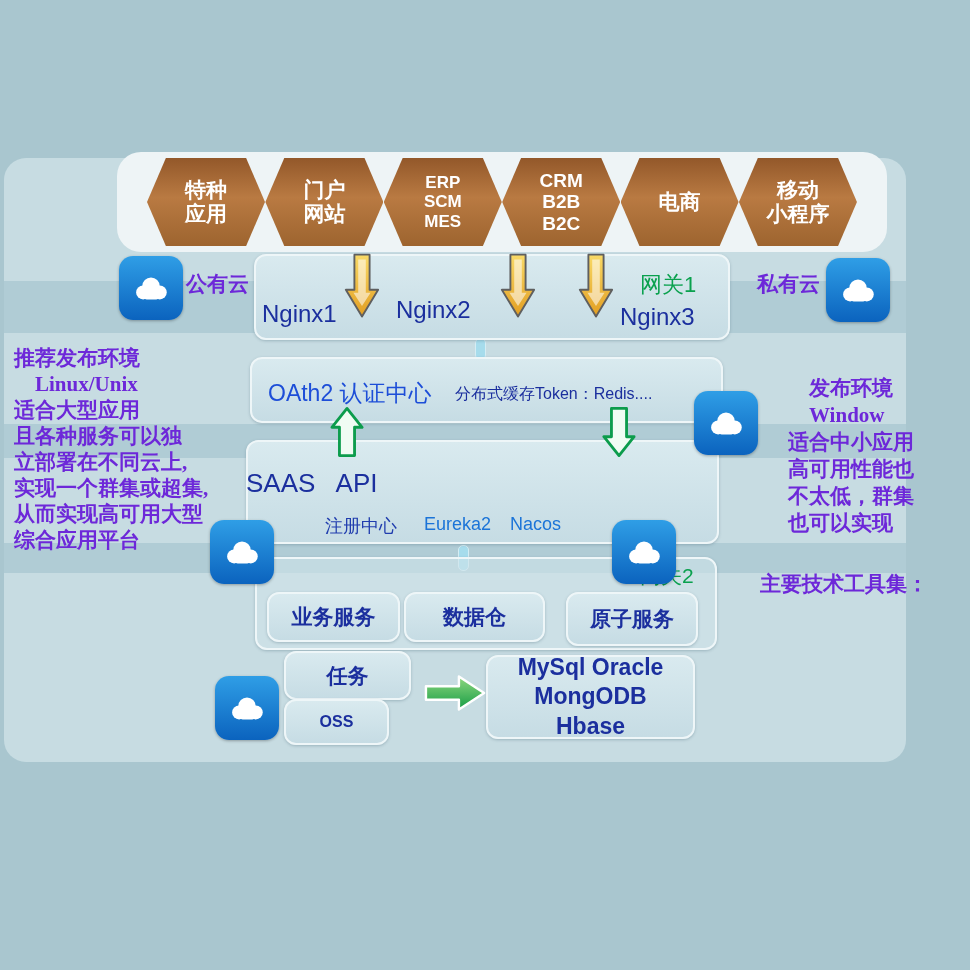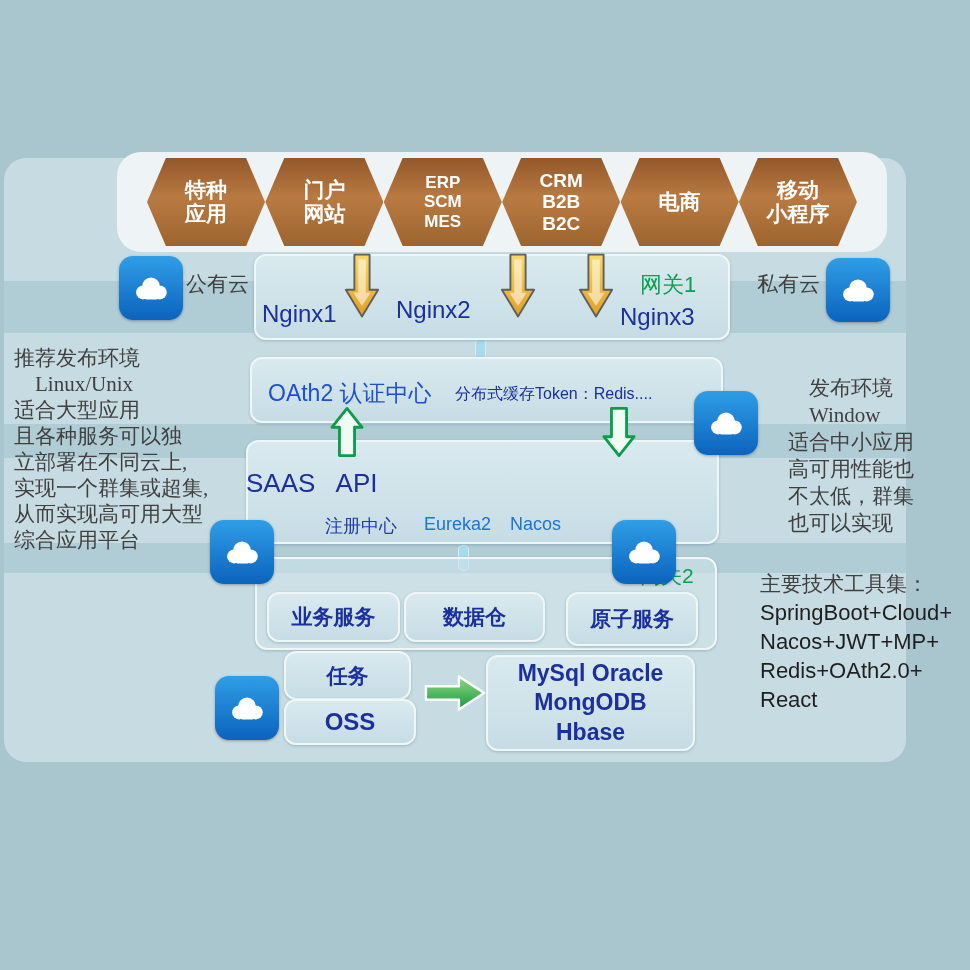--- a/index.html
+++ b/index.html
@@ -15,21 +15,21 @@
   .cloud{position:absolute;width:64px;height:64px;border-radius:14px;background:linear-gradient(180deg,#2f9ee6,#0b63be);
          display:flex;align-items:center;justify-content:center;z-index:6;box-shadow:0 1px 3px rgba(0,0,0,.3)}
   .box{position:absolute;background:linear-gradient(180deg,#d9eaef,#c6dce4);border:2px solid #eef6f8;border-radius:12px;
        box-shadow:0 1px 3px rgba(90,120,135,.4);z-index:3;box-sizing:border-box}
   .cbox{display:flex;align-items:center;justify-content:center;text-align:center;font-weight:bold}
   .lbl{position:absolute;font-weight:normal;z-index:4}
   .navy{color:#1b2f9e}
   .green{color:#0aa14e}
   .purple{color:#1d4ed8}
   .blue{color:#1b74d8}
-  .serif{font-family:"Liberation Serif",serif;font-weight:normal;color:#404040}
+  .serif{font-family:"Liberation Serif",serif;font-weight:bold;color:#6d28d9}
   .pre{white-space:pre-wrap}
   .preline{white-space:pre-line}
   .arrow{position:absolute;z-index:6;line-height:0}
   .garrow{position:absolute;z-index:5;line-height:0}
   .connector{position:absolute;width:11px;background:#a6dcec;border:1px solid #d5edf4;border-radius:5px;z-index:2;box-sizing:border-box}
 </style>
 </head>
 <body>
 
 <div class="stage">
@@ -184,45 +184,41 @@
   <div class="connector" style="left:458px;top:545px;height:26px"></div>
 
   <div class="box" style="left:255px;top:557px;width:462px;height:93px;background:rgba(206,227,233,0.6);z-index:2"></div>
   <div class="lbl green" style="left:640px;top:562px;font-size:21px;z-index:5">网关2</div>
 
   <div class="box cbox navy" style="left:267px;top:592px;width:133px;height:50px;font-size:21px">业务服务</div>
   <div class="box cbox navy" style="left:404px;top:592px;width:141px;height:50px;font-size:21px">数据仓</div>
   <div class="box cbox navy" style="left:566px;top:592px;width:132px;height:54px;font-size:21px">原子服务</div>
 
   <div class="box cbox navy" style="left:284px;top:651px;width:127px;height:49px;font-size:21px">任务</div>
-  <div class="box cbox navy" style="left:284px;top:699px;width:132px;height:46px;font-size:24px">OSS</div>
+  <div class="box cbox navy" style="left:284px;top:699px;width:105px;height:46px;font-size:16px">OSS</div>
 
   <div class="garrow" style="left:424px;top:672px">
     <svg viewBox="0 0 66 42" width="64" height="42">
         <polygon points="2,14 36,14 36,4 62,21 36,38 36,28 2,28" fill="url(#gradGreen)" stroke="#ffffff" stroke-width="2.5" stroke-linejoin="round"></polygon>
       </svg>
   </div>
 
-  <div class="box cbox navy preline" style="left:486px;top:655px;width:209px;height:96px;font-size:23px;line-height:1.28">MySql  Oracle
+  <div class="box cbox navy preline" style="left:486px;top:655px;width:209px;height:84px;font-size:23px;line-height:1.28">MySql  Oracle
 MongODB
 Hbase</div>
 
   <div class="lbl serif pre" style="left:14px;top:345px;width:254px;font-size:21px;line-height:26px;z-index:4">推荐发布环境
 　Linux/Unix
 适合大型应用
 且各种服务可以独
 立部署在不同云上,
 实现一个群集或超集,
 从而实现高可用大型
 综合应用平台</div>
   <div class="lbl serif pre" style="left:788px;top:375px;width:178px;font-size:21px;line-height:27px;z-index:4">　发布环境
 　Window
 适合中小应用
 高可用性能也
 不太低，群集
 也可以实现</div>
   <div class="lbl serif" style="left:760px;top:570px;font-size:21px;z-index:4">主要技术工具集：</div>
-  <div class="lbl pre" style="left:760px;top:598px;width:205px;font-size:22px;line-height:29px;font-weight:normal;color:#1f1f1f;z-index:4">SpringBoot+Cloud+
-Nacos+JWT+MP+
-Redis+OAth2.0+
-React</div>
 
 </div>
 
 </body></html>

